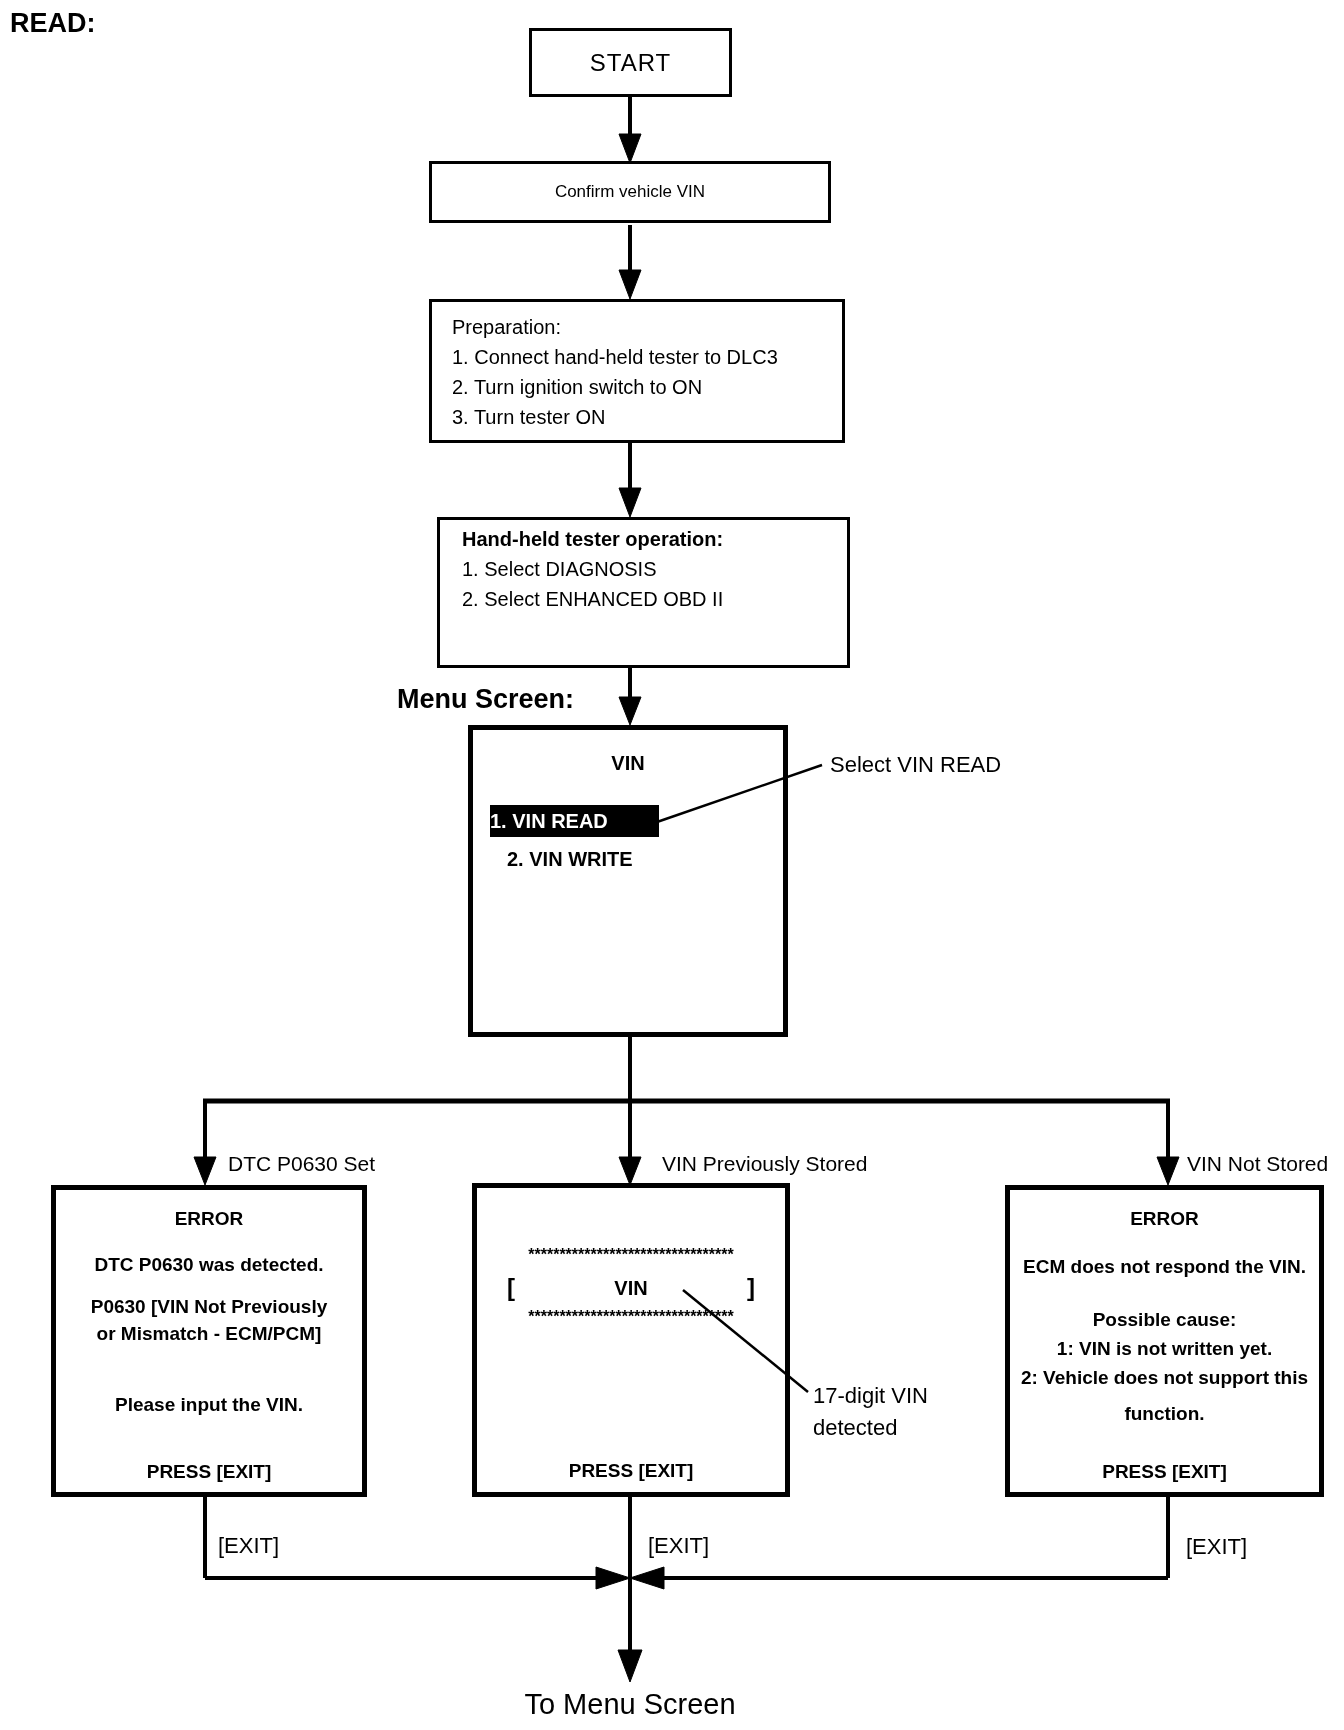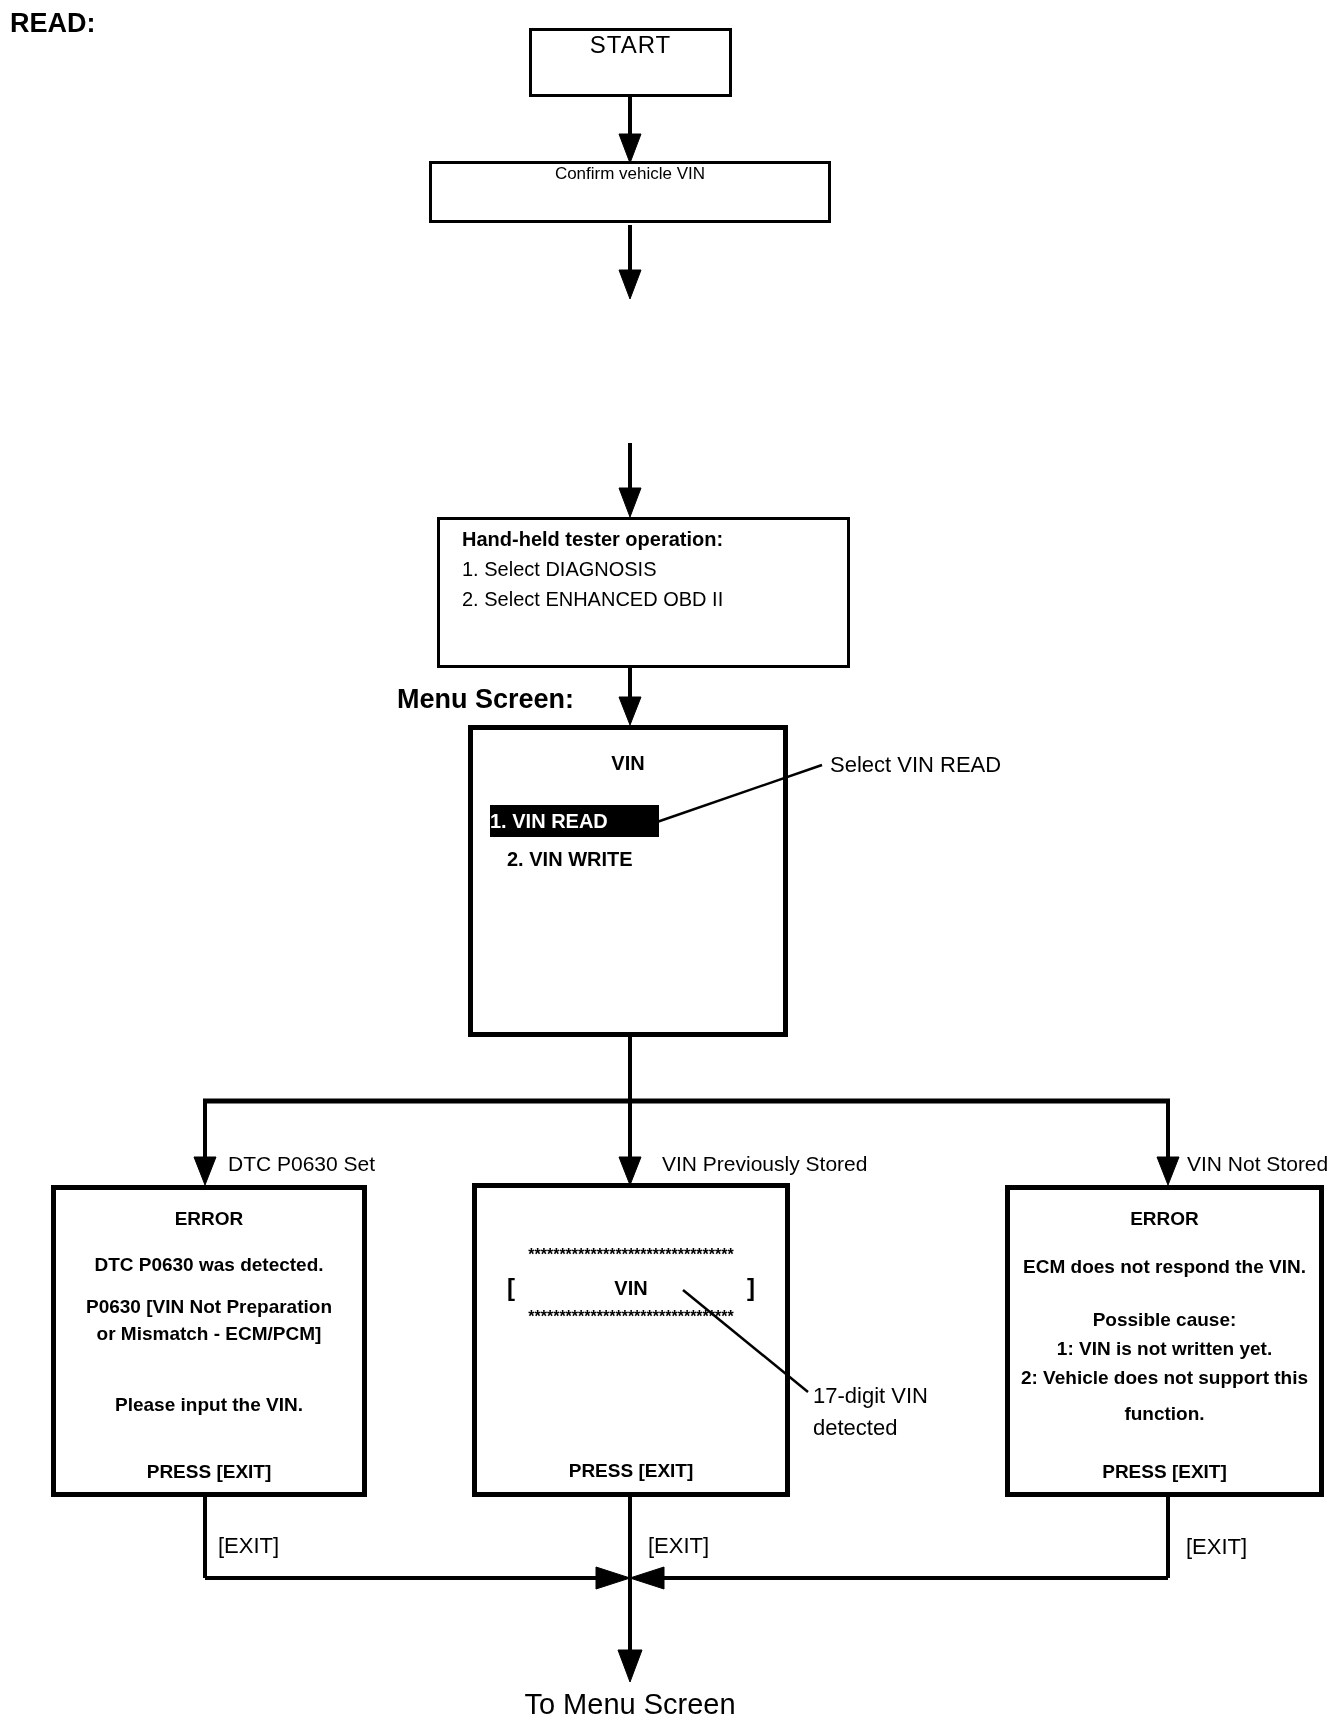--- a/index.html
+++ b/index.html
@@ -3,21 +3,21 @@
 <meta charset="utf-8">
 <style>
   html,body{margin:0;padding:0;background:#ffffff;}
   #canvas{
     position:relative;width:1344px;height:1730px;background:#ffffff;
     font-family:"Liberation Sans","DejaVu Sans",sans-serif;color:#000;
     overflow:hidden;
   }
   .box{position:absolute;border:3px solid #000;background:transparent;box-sizing:border-box;z-index:2;}
   .thick{border-width:5px;}
-  .center-flex{display:flex;justify-content:center;}
+  .center-flex{display:flex;align-items:center;justify-content:center;}
   .lbl{position:absolute;white-space:nowrap;z-index:3;}
   .bold{font-weight:bold;}
   .line-row{position:absolute;left:0;width:100%;text-align:center;white-space:nowrap;}
   #svg-overlay{position:absolute;left:0;top:0;z-index:1;}
   .steps div{white-space:nowrap;}
 </style>
 </head>
 <body>
 
 <div id="canvas">
@@ -69,20 +69,26 @@
   <div class="lbl bold" style="left:10px;top:8px;font-size:27px;text-align:center;">READ:</div>
 
   <div class="box center-flex" style="left:529px;top:28px;width:203px;height:69px;">
     <span style="font-size:24px;letter-spacing:1px;">START</span>
   </div>
 
   <div class="box center-flex" style="left:429px;top:161px;width:402px;height:62px;">
     <span style="font-size:17px;">Confirm vehicle VIN</span>
   </div>
 
+  <div class="box steps" style="left:429px;top:299px;width:416px;height:144px;padding:10px 0 0 20px;font-size:20px;line-height:30px;">
+    <div>Preparation:</div>
+    <div>1. Connect hand-held tester to DLC3</div>
+    <div>2. Turn ignition switch to ON</div>
+    <div>3. Turn tester ON</div>
+  </div>
 
   <div class="box steps" style="left:437px;top:517px;width:413px;height:151px;padding:4px 0 0 22px;font-size:20px;line-height:30px;">
     <div class="bold">Hand-held tester operation:</div>
     <div>1. Select DIAGNOSIS</div>
     <div>2. Select ENHANCED OBD II</div>
   </div>
 
   <div class="lbl bold" style="left:397px;top:684px;font-size:27px;">Menu Screen:</div>
 
   <div class="box thick" style="left:468px;top:725px;width:320px;height:312px;">
@@ -95,21 +101,21 @@
 
   <div class="lbl" style="left:830px;top:752px;font-size:22px;">Select VIN READ</div>
 
   <div class="lbl" style="left:228px;top:1152px;font-size:21px;">DTC P0630 Set</div>
   <div class="lbl" style="left:662px;top:1152px;font-size:21px;">VIN Previously Stored</div>
   <div class="lbl" style="left:1187px;top:1152px;font-size:21px;">VIN Not Stored</div>
 
   <div class="box thick bold" style="left:51px;top:1185px;width:316px;height:312px;font-size:19px;">
     <div class="line-row" style="top:18px;">ERROR</div>
     <div class="line-row" style="top:64px;">DTC P0630 was detected.</div>
-    <div class="line-row" style="top:106px;">P0630 [VIN Not Preparation</div>
+    <div class="line-row" style="top:106px;">P0630 [VIN Not Previously</div>
     <div class="line-row" style="top:133px;">or Mismatch - ECM/PCM]</div>
     <div class="line-row" style="top:204px;">Please input the VIN.</div>
     <div class="line-row" style="top:271px;">PRESS [EXIT]</div>
   </div>
 
   <div class="box thick" style="left:472px;top:1183px;width:318px;height:314px;">
     <div class="line-row bold" style="top:58px;font-size:16px;letter-spacing:0px;">*********************************</div>
     <div style="position:absolute;left:30px;right:30px;top:86px;display:flex;justify-content:space-between;align-items:center;">
       <span class="bold" style="font-size:24px;">[</span>
       <span class="bold" style="font-size:20px;">VIN</span>

